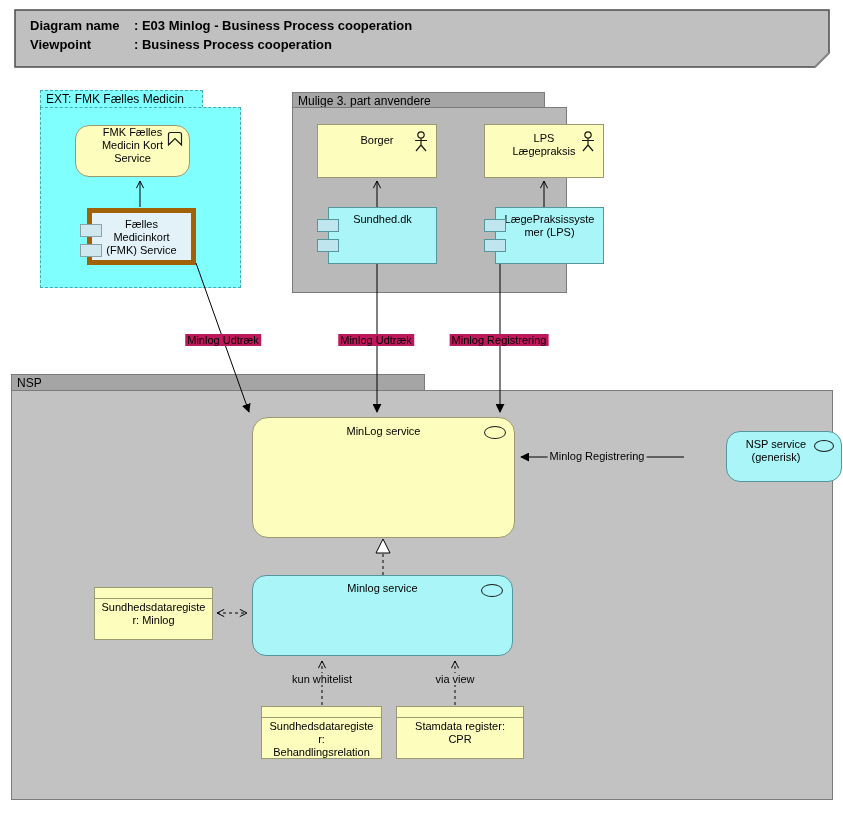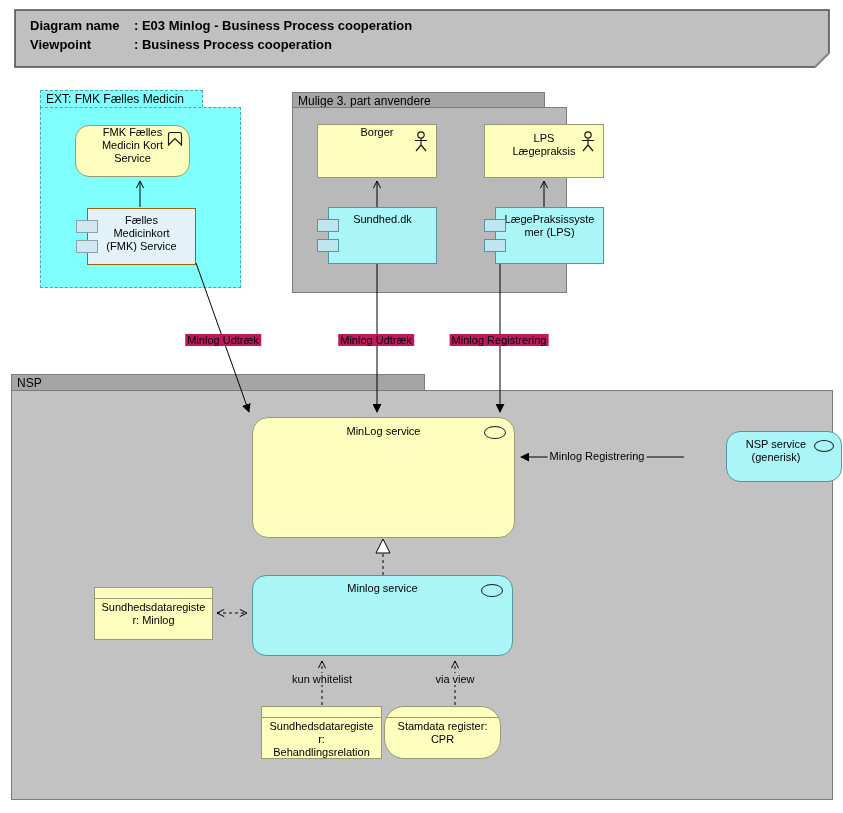--- a/index.html
+++ b/index.html
@@ -13,21 +13,21 @@
   .group-body{position:absolute;box-sizing:border-box;}
   .ext-tab,.ext-body{background:var(--aqua_group);border:1px dashed var(--aqua_border);}
   .gray-tab{background:var(--gray_tab);border:1px solid var(--gray_border);}
   .mulige-body{background:var(--gray_body_mulige);border:1px solid var(--gray_border);}
   .nsp-body{background:var(--gray_body_nsp);border:1px solid var(--gray_border);}
   
   .node{position:absolute;box-sizing:border-box;font-size:11px;line-height:13px;text-align:center;}
   .node-label{white-space:pre-line;padding-top:5px;}
   .yellow{background:var(--yellow_fill);border:1px solid var(--yellow_border);}
   .cyan{background:var(--cyan_fill);border:1px solid var(--cyan_border);}
-  .lightcomp{background:var(--light_comp_fill);border:1px solid #a16207;}
+  .lightcomp{background:var(--light_comp_fill);border:5px solid #a16207;}
   .rounded14{border-radius:14px;}
   .rounded10{border-radius:14px;margin-left:42px;}
   .rounded16{border-radius:16px;}
   .ctab{position:absolute;left:-12px;width:22px;height:13px;box-sizing:border-box;
         background:var(--comp_tab_fill);border:1px solid var(--cyan_border);}
   .lightcomp .ctab{border-color:#8aa2ac;background:#cfe8ef;}
   .oval-icon{position:absolute;border:1.4px solid #1a1a1a;border-radius:50%;background:transparent;}
   .icon-svg{position:absolute;}
   .do-band{height:10px;border-bottom:1px solid var(--yellow_border);}
   .dataobject .node-label{padding-top:2px;}
@@ -84,21 +84,21 @@
 
   <div class="node lightcomp" style="left:87px;top:208px;width:109px;height:57px;">
     <div class="ctab" style="top:11px;"></div>
     <div class="ctab" style="top:31px;"></div>
     <div class="node-label">Fælles
 Medicinkort
 (FMK) Service</div>
   </div>
 
   <div class="node yellow" style="left:317px;top:124px;width:120px;height:54px;">
-    <div class="node-label" style="padding-top:1px;">Borger</div>
+    <div class="node-label" style="padding-top:9px;">Borger</div>
     <svg class="icon-svg" style="right:8px;top:6px;" width="14" height="22">
       <circle cx="7" cy="4" r="3.2" fill="none" stroke="#1a1a1a" stroke-width="1.2"></circle>
       <path d="M7,7.5 L7,14 M1,9.5 L13,9.5 M7,14 L2,20 M7,14 L12,20" fill="none" stroke="#1a1a1a" stroke-width="1.2"></path>
     </svg>
   </div>
 
   <div class="node yellow" style="left:484px;top:124px;width:120px;height:54px;">
     <div class="node-label" style="padding-top:7px;">LPS
 Lægepraksis</div>
     <svg class="icon-svg" style="right:8px;top:6px;" width="14" height="22">
@@ -142,21 +142,21 @@
 r: Minlog</div>
   </div>
 
   <div class="node yellow dataobject" style="left:261px;top:706px;width:121px;height:53px;">
     <div class="do-band"></div>
     <div class="node-label">Sundhedsdataregiste
 r:
 Behandlingsrelation</div>
   </div>
 
-  <div class="node yellow dataobject" style="left:384px;top:706px;width:117px;height:53px;border-radius:20px;">
+  <div class="node yellow dataobject" style="left:396px;top:706px;width:128px;height:53px;">
     <div class="do-band"></div>
     <div class="node-label">Stamdata register:
 CPR</div>
   </div>
 
   <svg class="overlay" width="843" height="813">
     <defs>
       <marker id="vee" viewBox="0 0 10 10" refX="9" refY="5" markerWidth="9" markerHeight="9" orient="auto-start-reverse">
         <path d="M1,1 L9,5 L1,9" fill="none" stroke="#000" stroke-width="1.1"></path>
       </marker>

